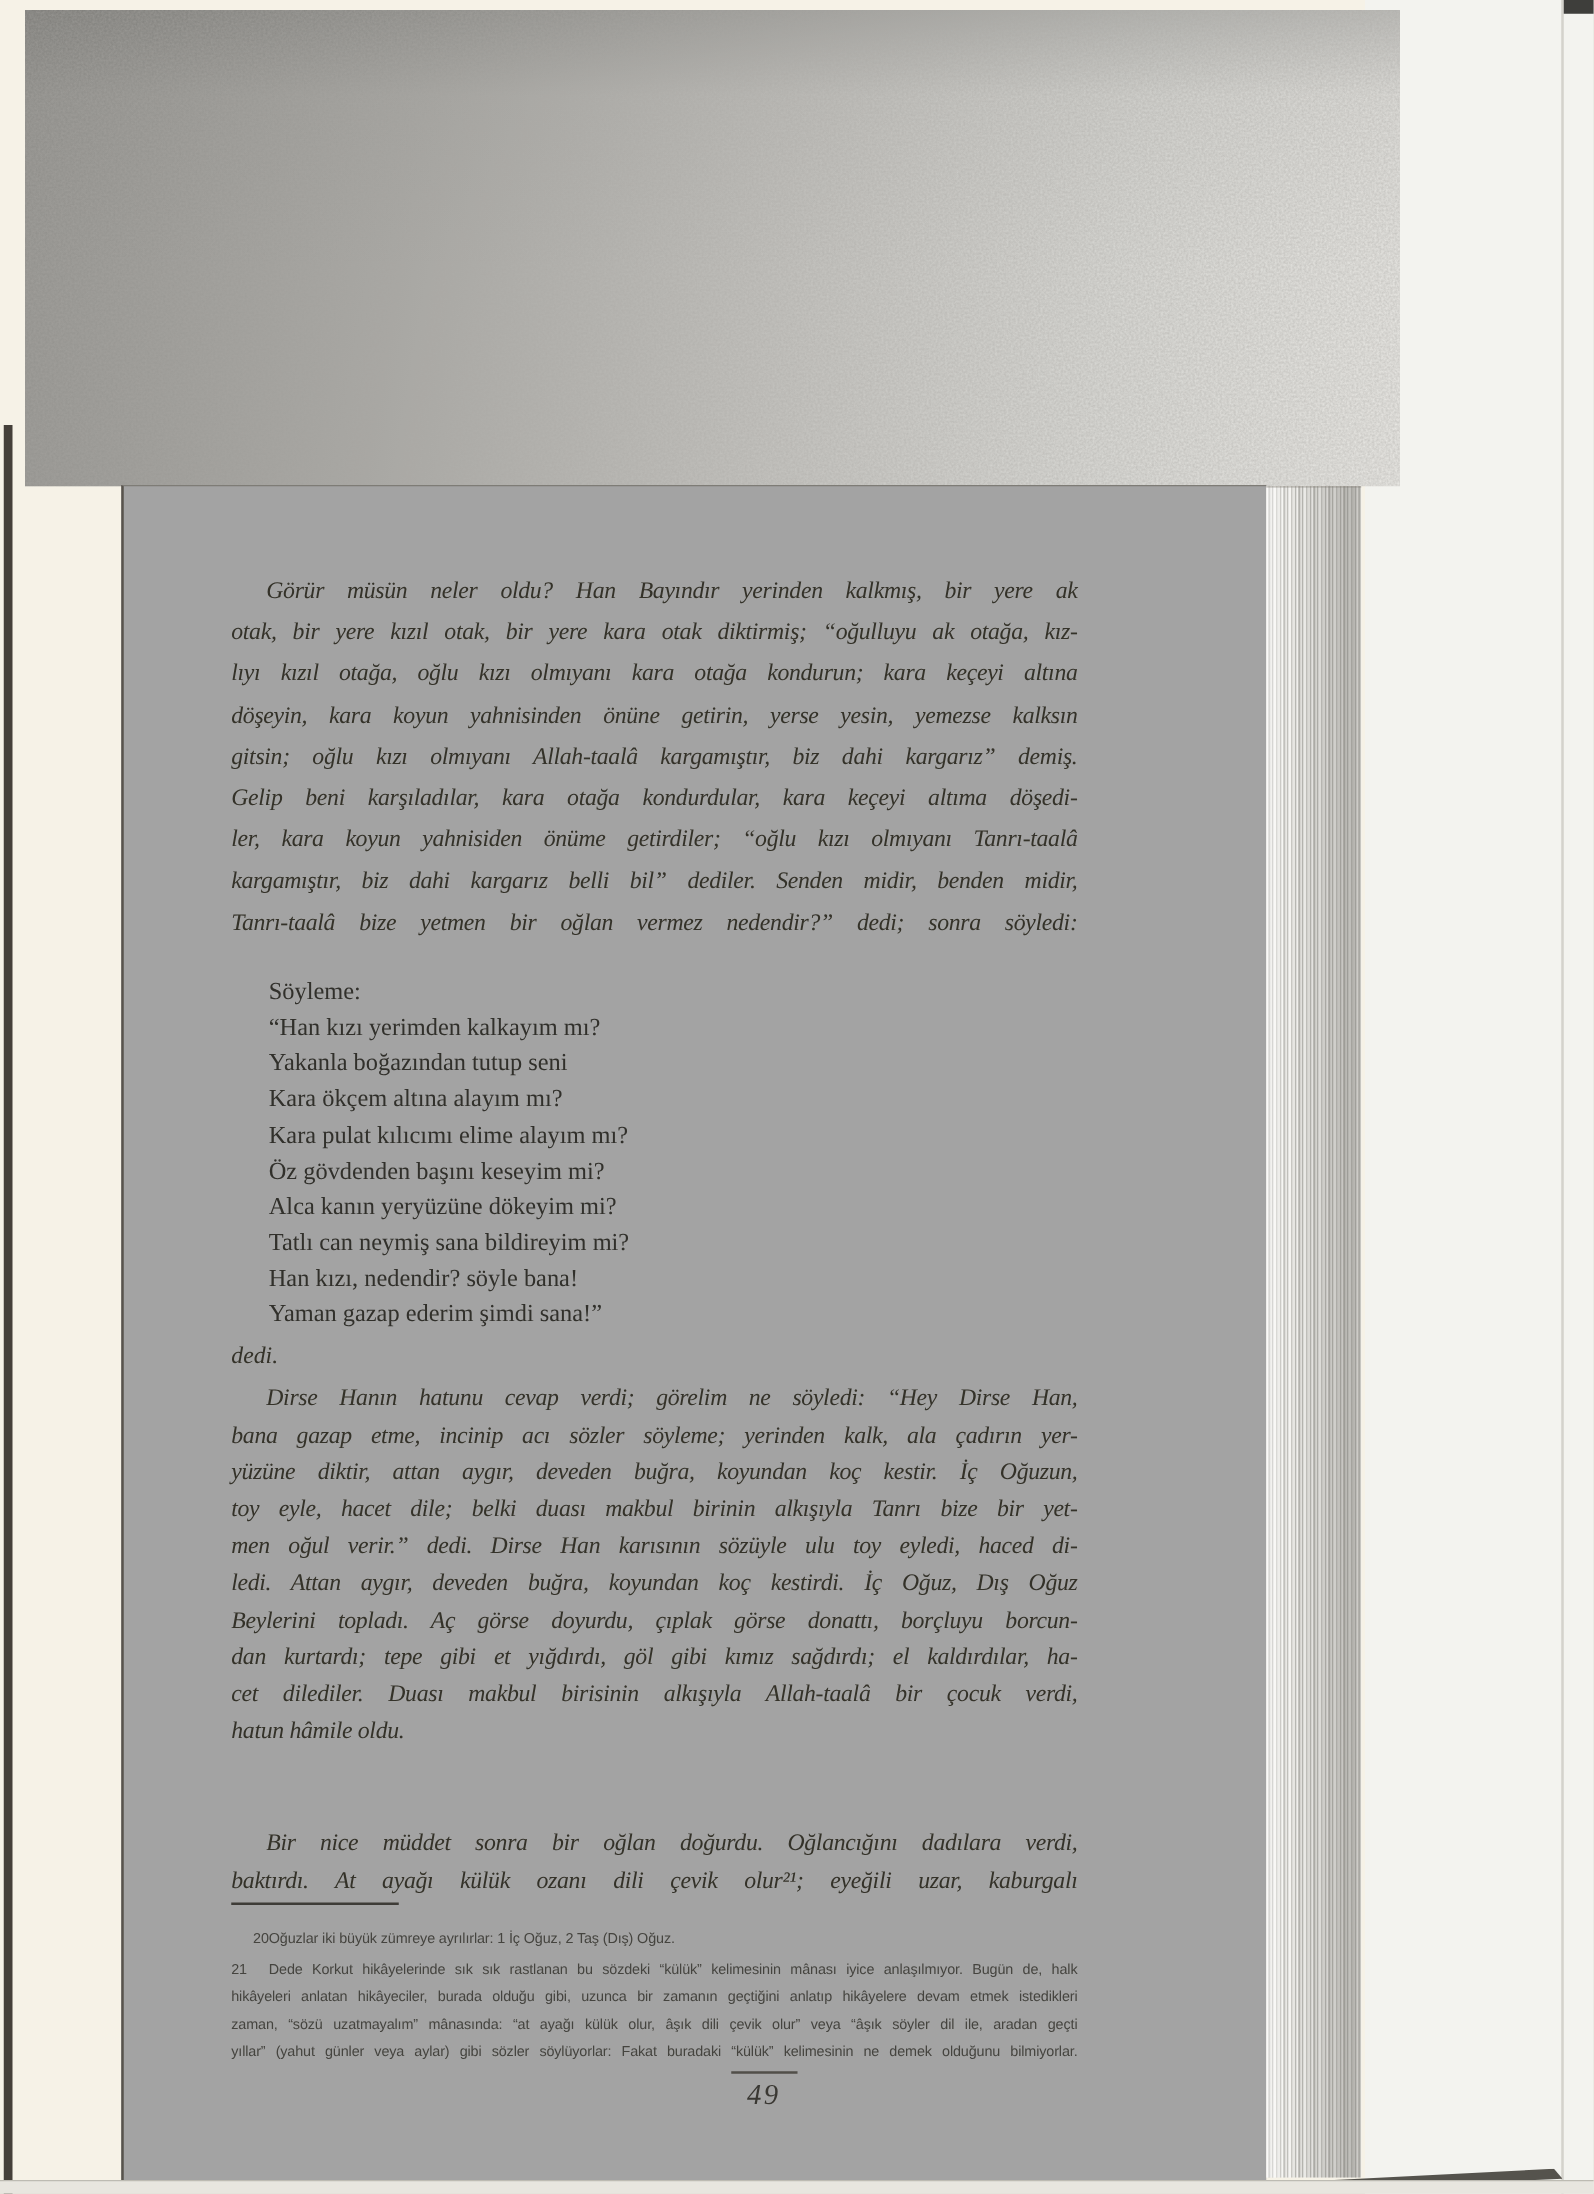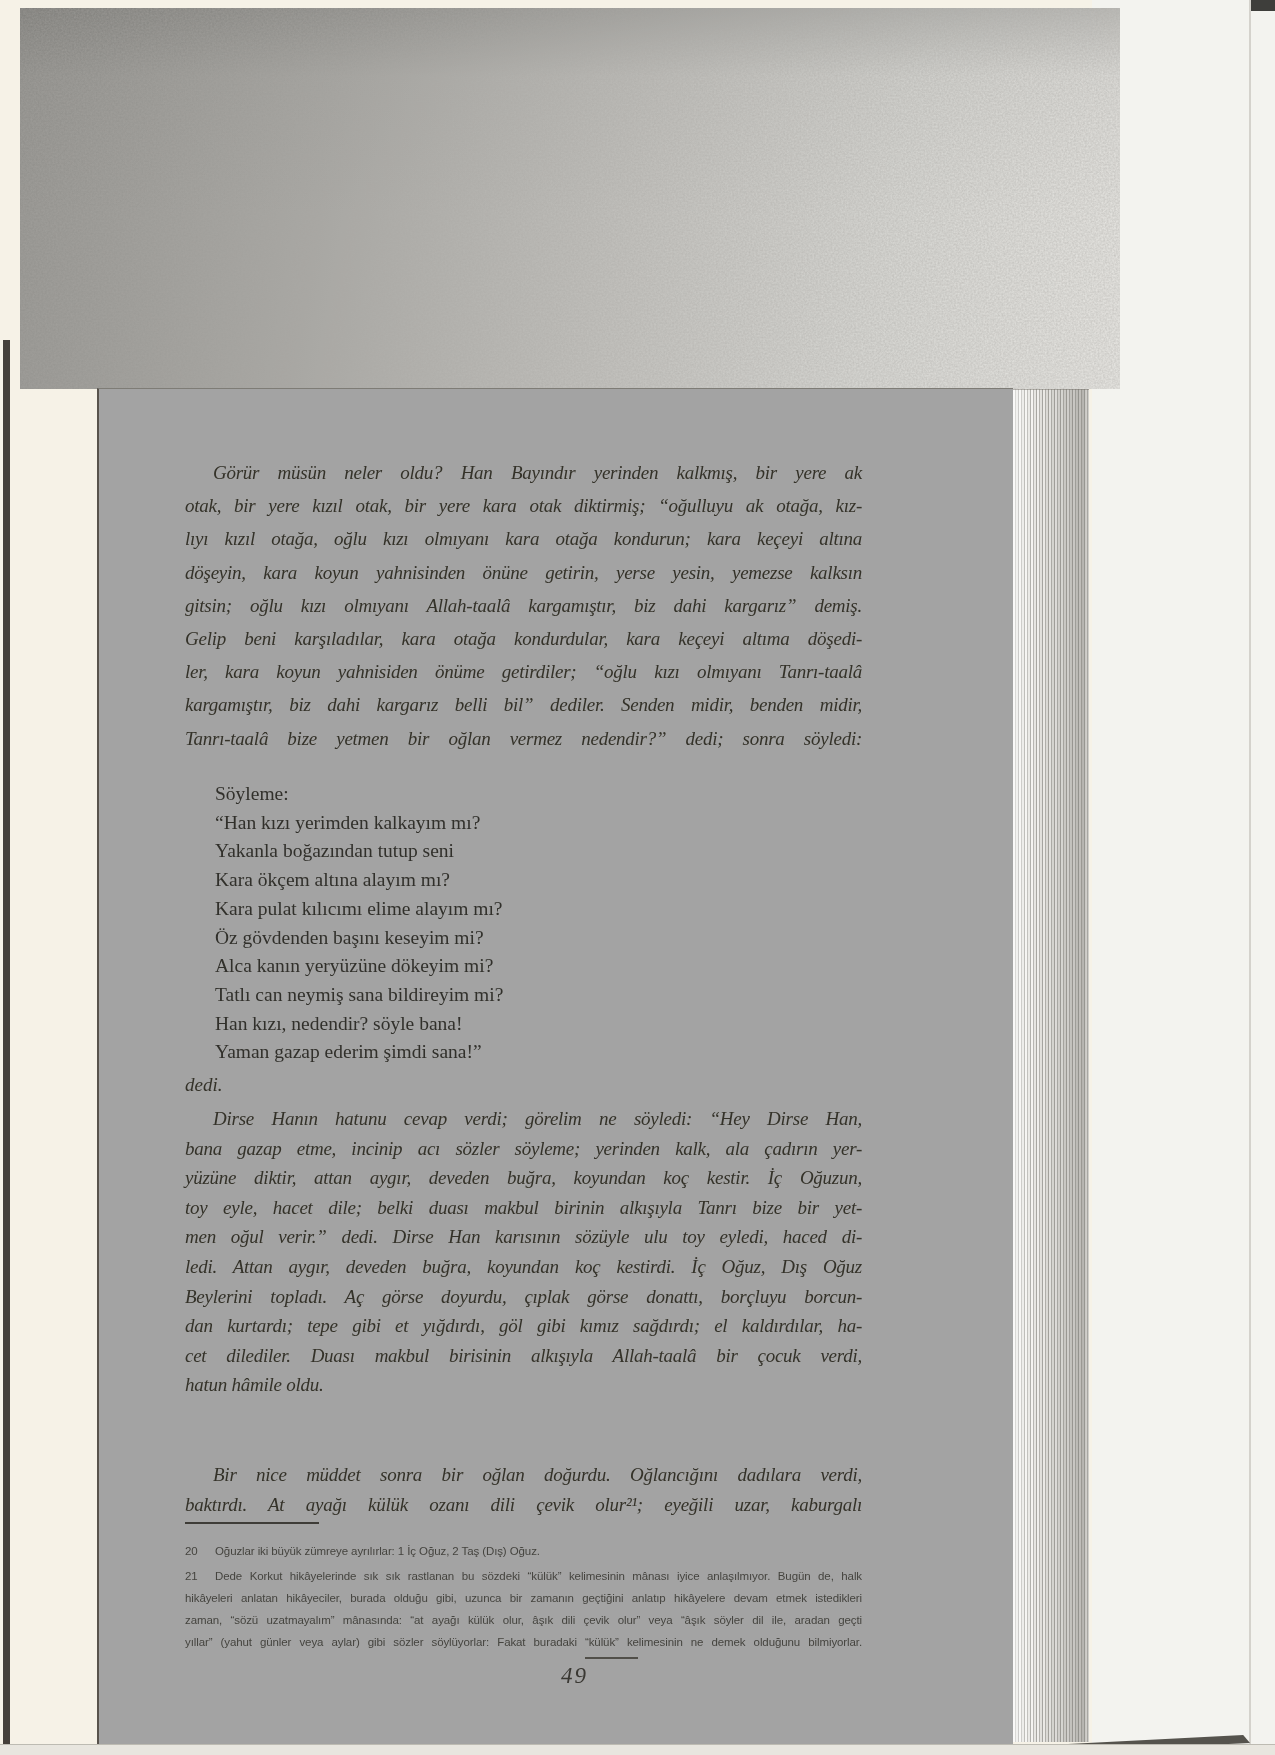--- a/index.html
+++ b/index.html
@@ -75,24 +75,24 @@
   .b-dedi{top:681px;font-size:19px;line-height:30px;}
   .b-para2{top:715px;font-size:19px;letter-spacing:-0.25px;}
   .b-para2 .line{line-height:29.6px;}
   .b-para3{top:1071px;font-size:19px;letter-spacing:-0.25px;}
   .b-para3 .line{line-height:30px;}
   .fn-rule{position:absolute;left:0;top:1133px;width:134px;border-top:2px solid #3e3c37;}
   .fn{font-family:"Liberation Sans", sans-serif;font-size:11.5px;letter-spacing:-0.1px;color:#45443f;}
   .fn .line{line-height:22px;}
   .b-fn20{top:1151px;}
   .b-fn21{top:1176px;}
-  .fn-num{display:inline-block;width:30px;}
+  .fn-num{display:inline-block;width:30px;text-align:right;}
   .pg-rule{position:absolute;left:400px;top:1268px;width:53px;border-top:2px solid #514f49;}
   .pg-num{
-    position:absolute;left:376px;top:1274px;width:100px;text-align:left;
+    position:absolute;left:376px;top:1274px;width:100px;text-align:center;
     font-size:23px;font-style:italic;letter-spacing:2px;color:#3a3833;
   }
 </style>
 </head>
 <body>
 
 <div class="right-bg"></div>
 <div class="right-faint-line"></div>
 <div class="corner-dark"></div>
 

